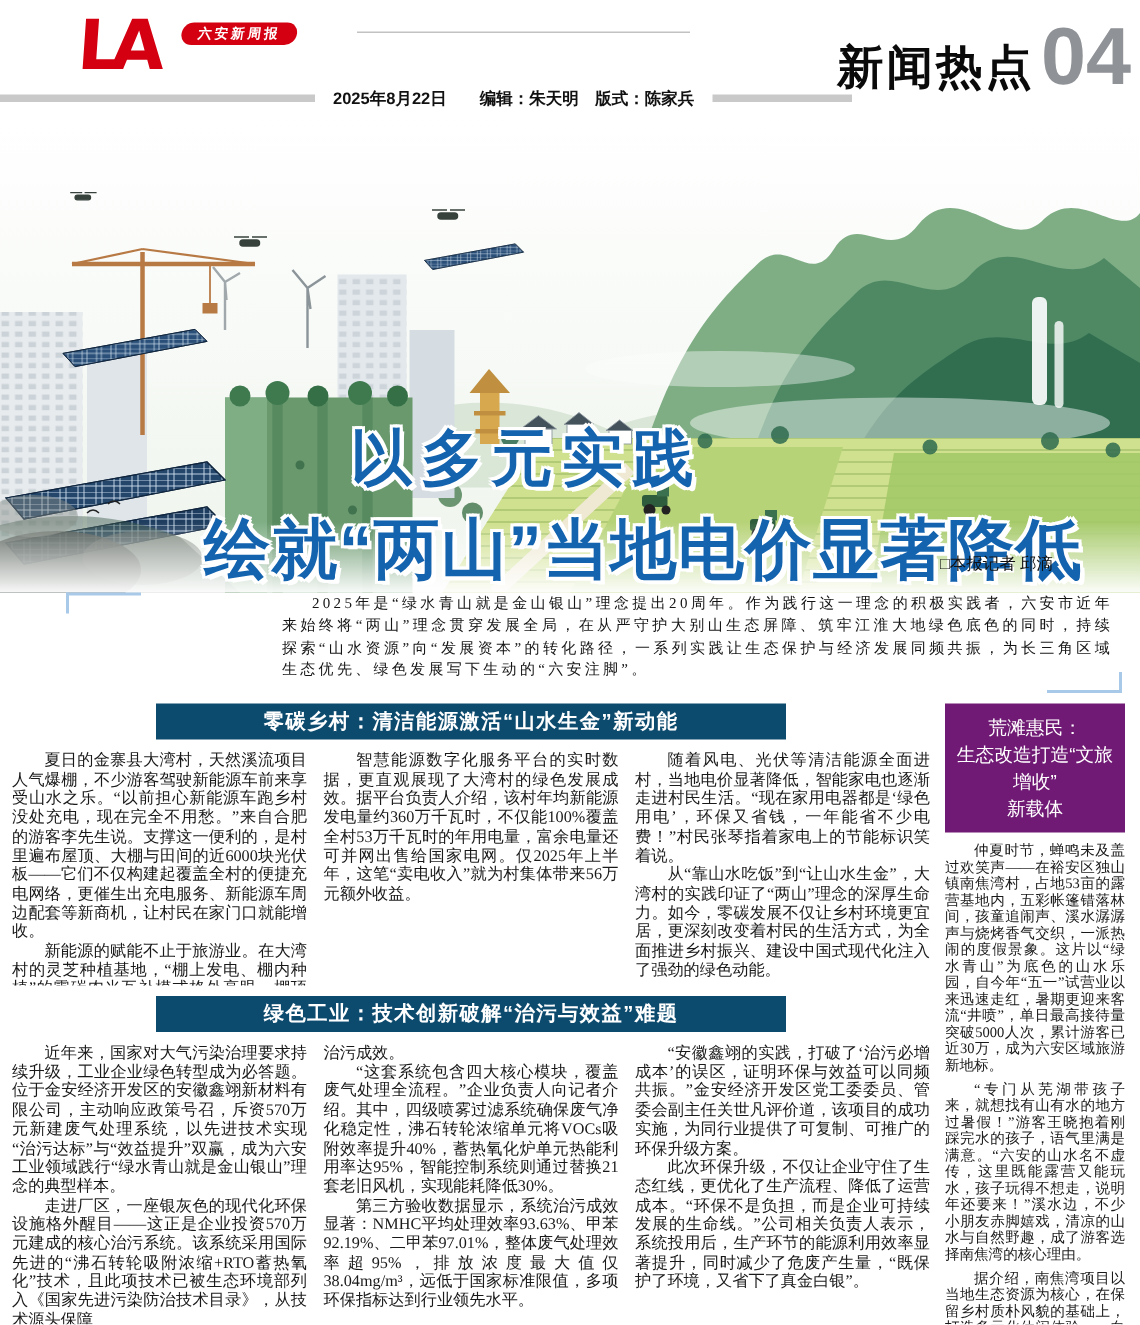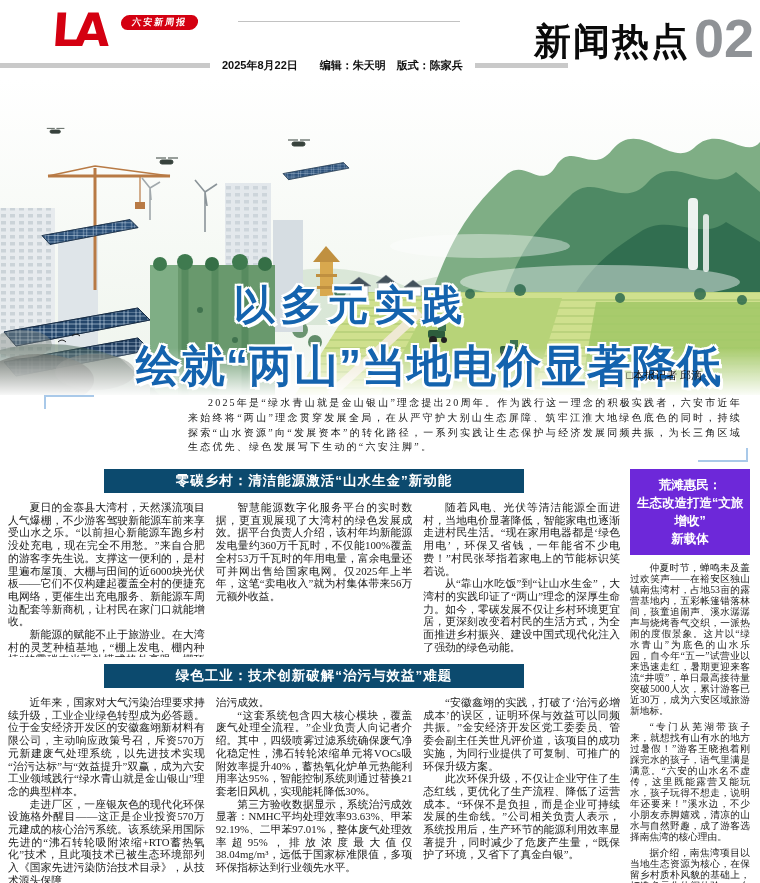--- a/index.html
+++ b/index.html
@@ -17,21 +17,21 @@
               border-radius:8px;padding:1px 11px;margin-top:5px;transform:skewX(-8deg);letter-spacing:2px;}
   .logo-rule{position:absolute;left:238px;top:21px;width:222px;height:1px;background:#c2c2c2;}
   .dateline-row{position:absolute;left:0;top:58px;width:568px;display:flex;align-items:center;}
   .gray-bar{height:5px;background:#c9c9c9;}
   .gray-bar.left{width:210px;}
   .gray-bar.right{flex:1;}
   .dateline{padding:0 12px;font-family:"Liberation Sans","DejaVu Sans",sans-serif;
             font-size:11px;font-weight:bold;color:#111;white-space:nowrap;}
   .brand-right{position:absolute;right:6px;top:16px;display:flex;align-items:flex-end;}
   .section-label{font-family:"Liberation Sans","DejaVu Sans",sans-serif;font-weight:900;
-                 font-size:37px;line-height:1;color:#0a0a0a;letter-spacing:2px;}
+                 font-size:31px;line-height:1;color:#0a0a0a;letter-spacing:2px;}
   .page-number{font-family:"Liberation Sans","DejaVu Sans",sans-serif;font-weight:800;
                font-size:54px;line-height:.82;color:#8f9296;margin-left:4px;}
   
   .hero{position:relative;height:315px;}
   .hero svg{position:absolute;left:0;top:0;}
   .headline{position:absolute;left:100px;right:2px;top:198px;text-align:center;
             font-family:"Liberation Sans","DejaVu Sans",sans-serif;font-weight:900;color:#1463ae;
             text-shadow:2px 0 0 #fff,-2px 0 0 #fff,0 2px 0 #fff,0 -2px 0 #fff,
                         2px 2px 0 #fff,-2px -2px 0 #fff,2px -2px 0 #fff,-2px 2px 0 #fff,3px 3px 0 #fff;}
   .hl1{font-size:41px;letter-spacing:6px;transform:translateX(-78px);}
@@ -51,22 +51,22 @@
   .sec-bar{width:420px;margin:0 auto;background:#0c4a6e;color:#fff;text-align:center;
            font-family:"Liberation Sans","DejaVu Sans",sans-serif;font-weight:bold;
            font-size:13.5px;padding:3px 0;letter-spacing:1px;}
   .cols{display:flex;gap:11px;margin-top:8px;overflow:hidden;}
   .cols.s1{height:156px;margin-bottom:7px;}
   .cols.s2{height:198px;}
   .col{flex:1;font-size:10.8px;line-height:12.7px;text-align:justify;color:#191919;}
   .col p{margin:0;text-indent:2em;}
   .col p.cont{text-indent:0;}
   .aside{flex:1;min-width:0;}
-  .aside-header{background:#6d28d9;color:#fff;text-align:center;
-                font-family:"Liberation Sans","DejaVu Sans",sans-serif;font-weight:bold;
+  .aside-header{background:#701a75;color:#fff;text-align:center;
+                font-family:"Liberation Sans","DejaVu Sans",sans-serif;font-weight:normal;
                 font-size:12.5px;line-height:18px;padding:7px 2px;}
   .aside-body{margin-top:7px;height:342px;overflow:hidden;font-size:9.7px;line-height:11px;
               text-align:justify;color:#191919;}
   .aside-body p{margin:0 0 5px;text-indent:2em;}
 </style>
 </head>
 <body>
 
 <div class="page">
 
@@ -78,21 +78,21 @@
       </div>
     </div>
     <div class="logo-rule"></div>
     <div class="dateline-row">
       <div class="gray-bar left"></div>
       <div class="dateline">2025年8月22日　　编辑：朱天明　版式：陈家兵</div>
       <div class="gray-bar right"></div>
     </div>
     <div class="brand-right">
       <div class="section-label">新闻热点</div>
-      <div class="page-number">02</div>
+      <div class="page-number">04</div>
     </div>
   </div>
 
   <div class="hero">
     <svg width="760" height="315" viewBox="0 0 760 315">
       <defs>
         <linearGradient id="sky" x1="0" y1="0" x2="0" y2="1">
           <stop offset="0" stop-color="#ffffff"></stop>
             <stop offset="1" stop-color="#eef4ec"></stop>
         </linearGradient>

